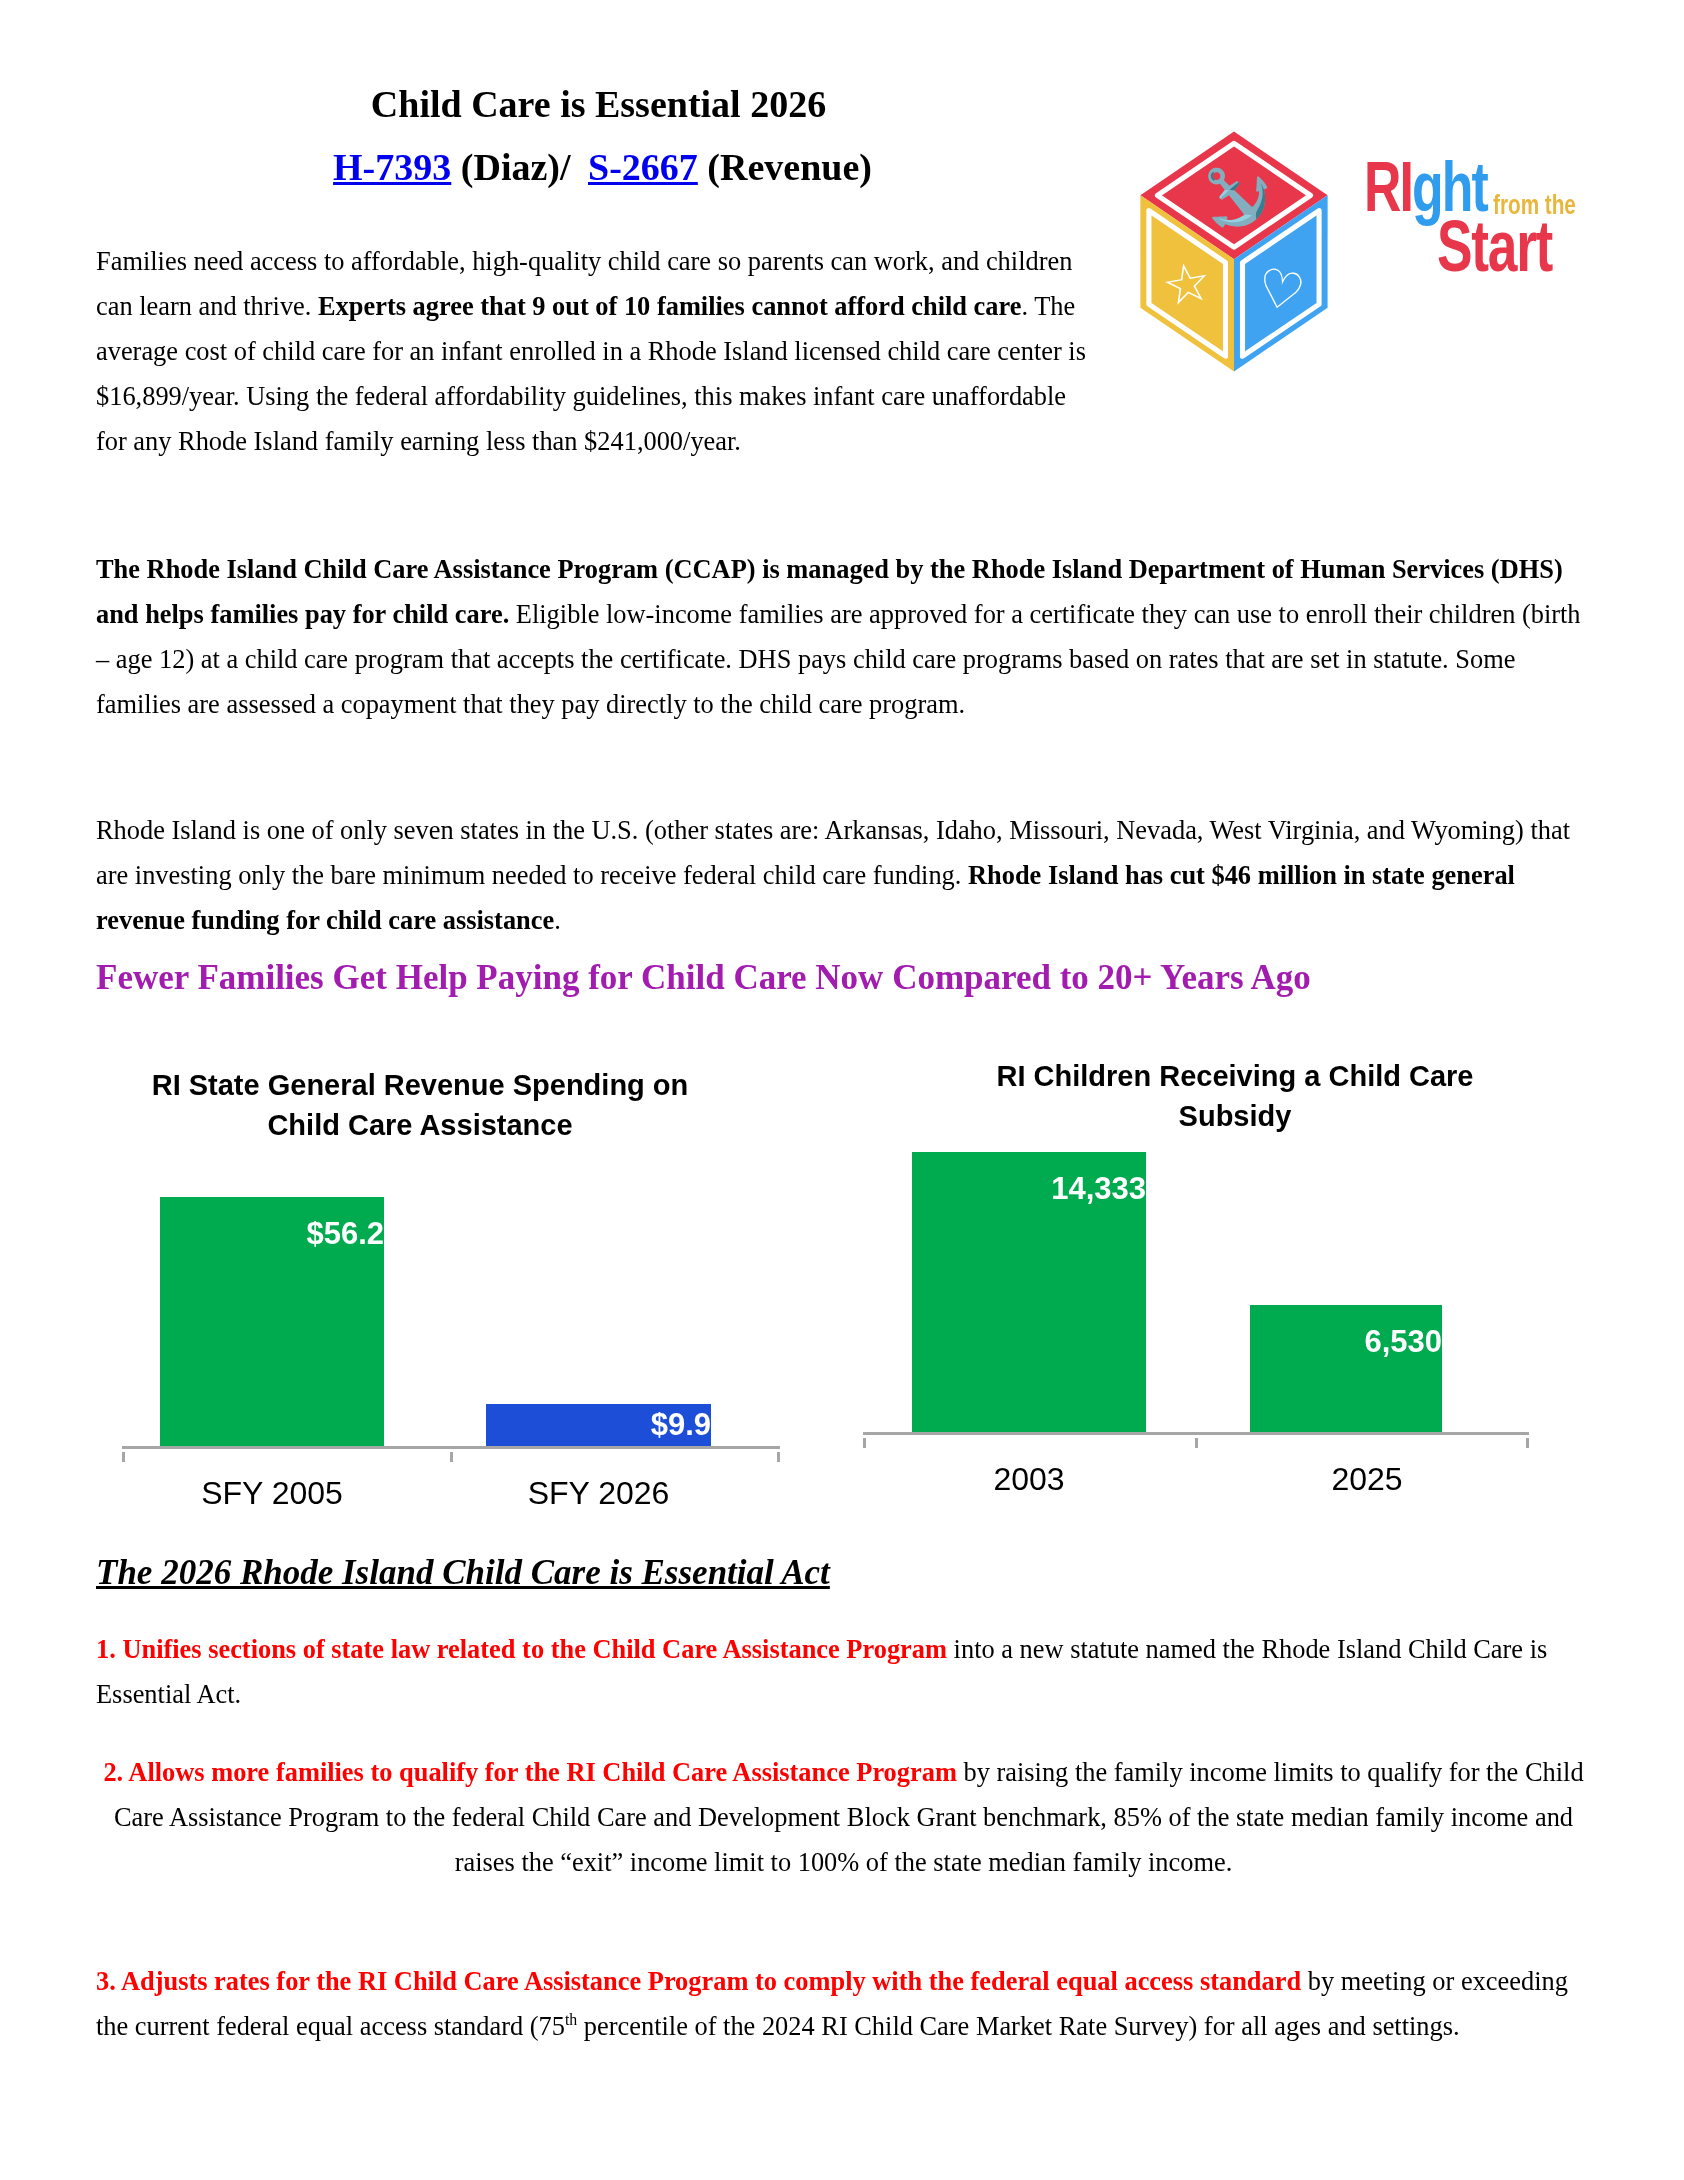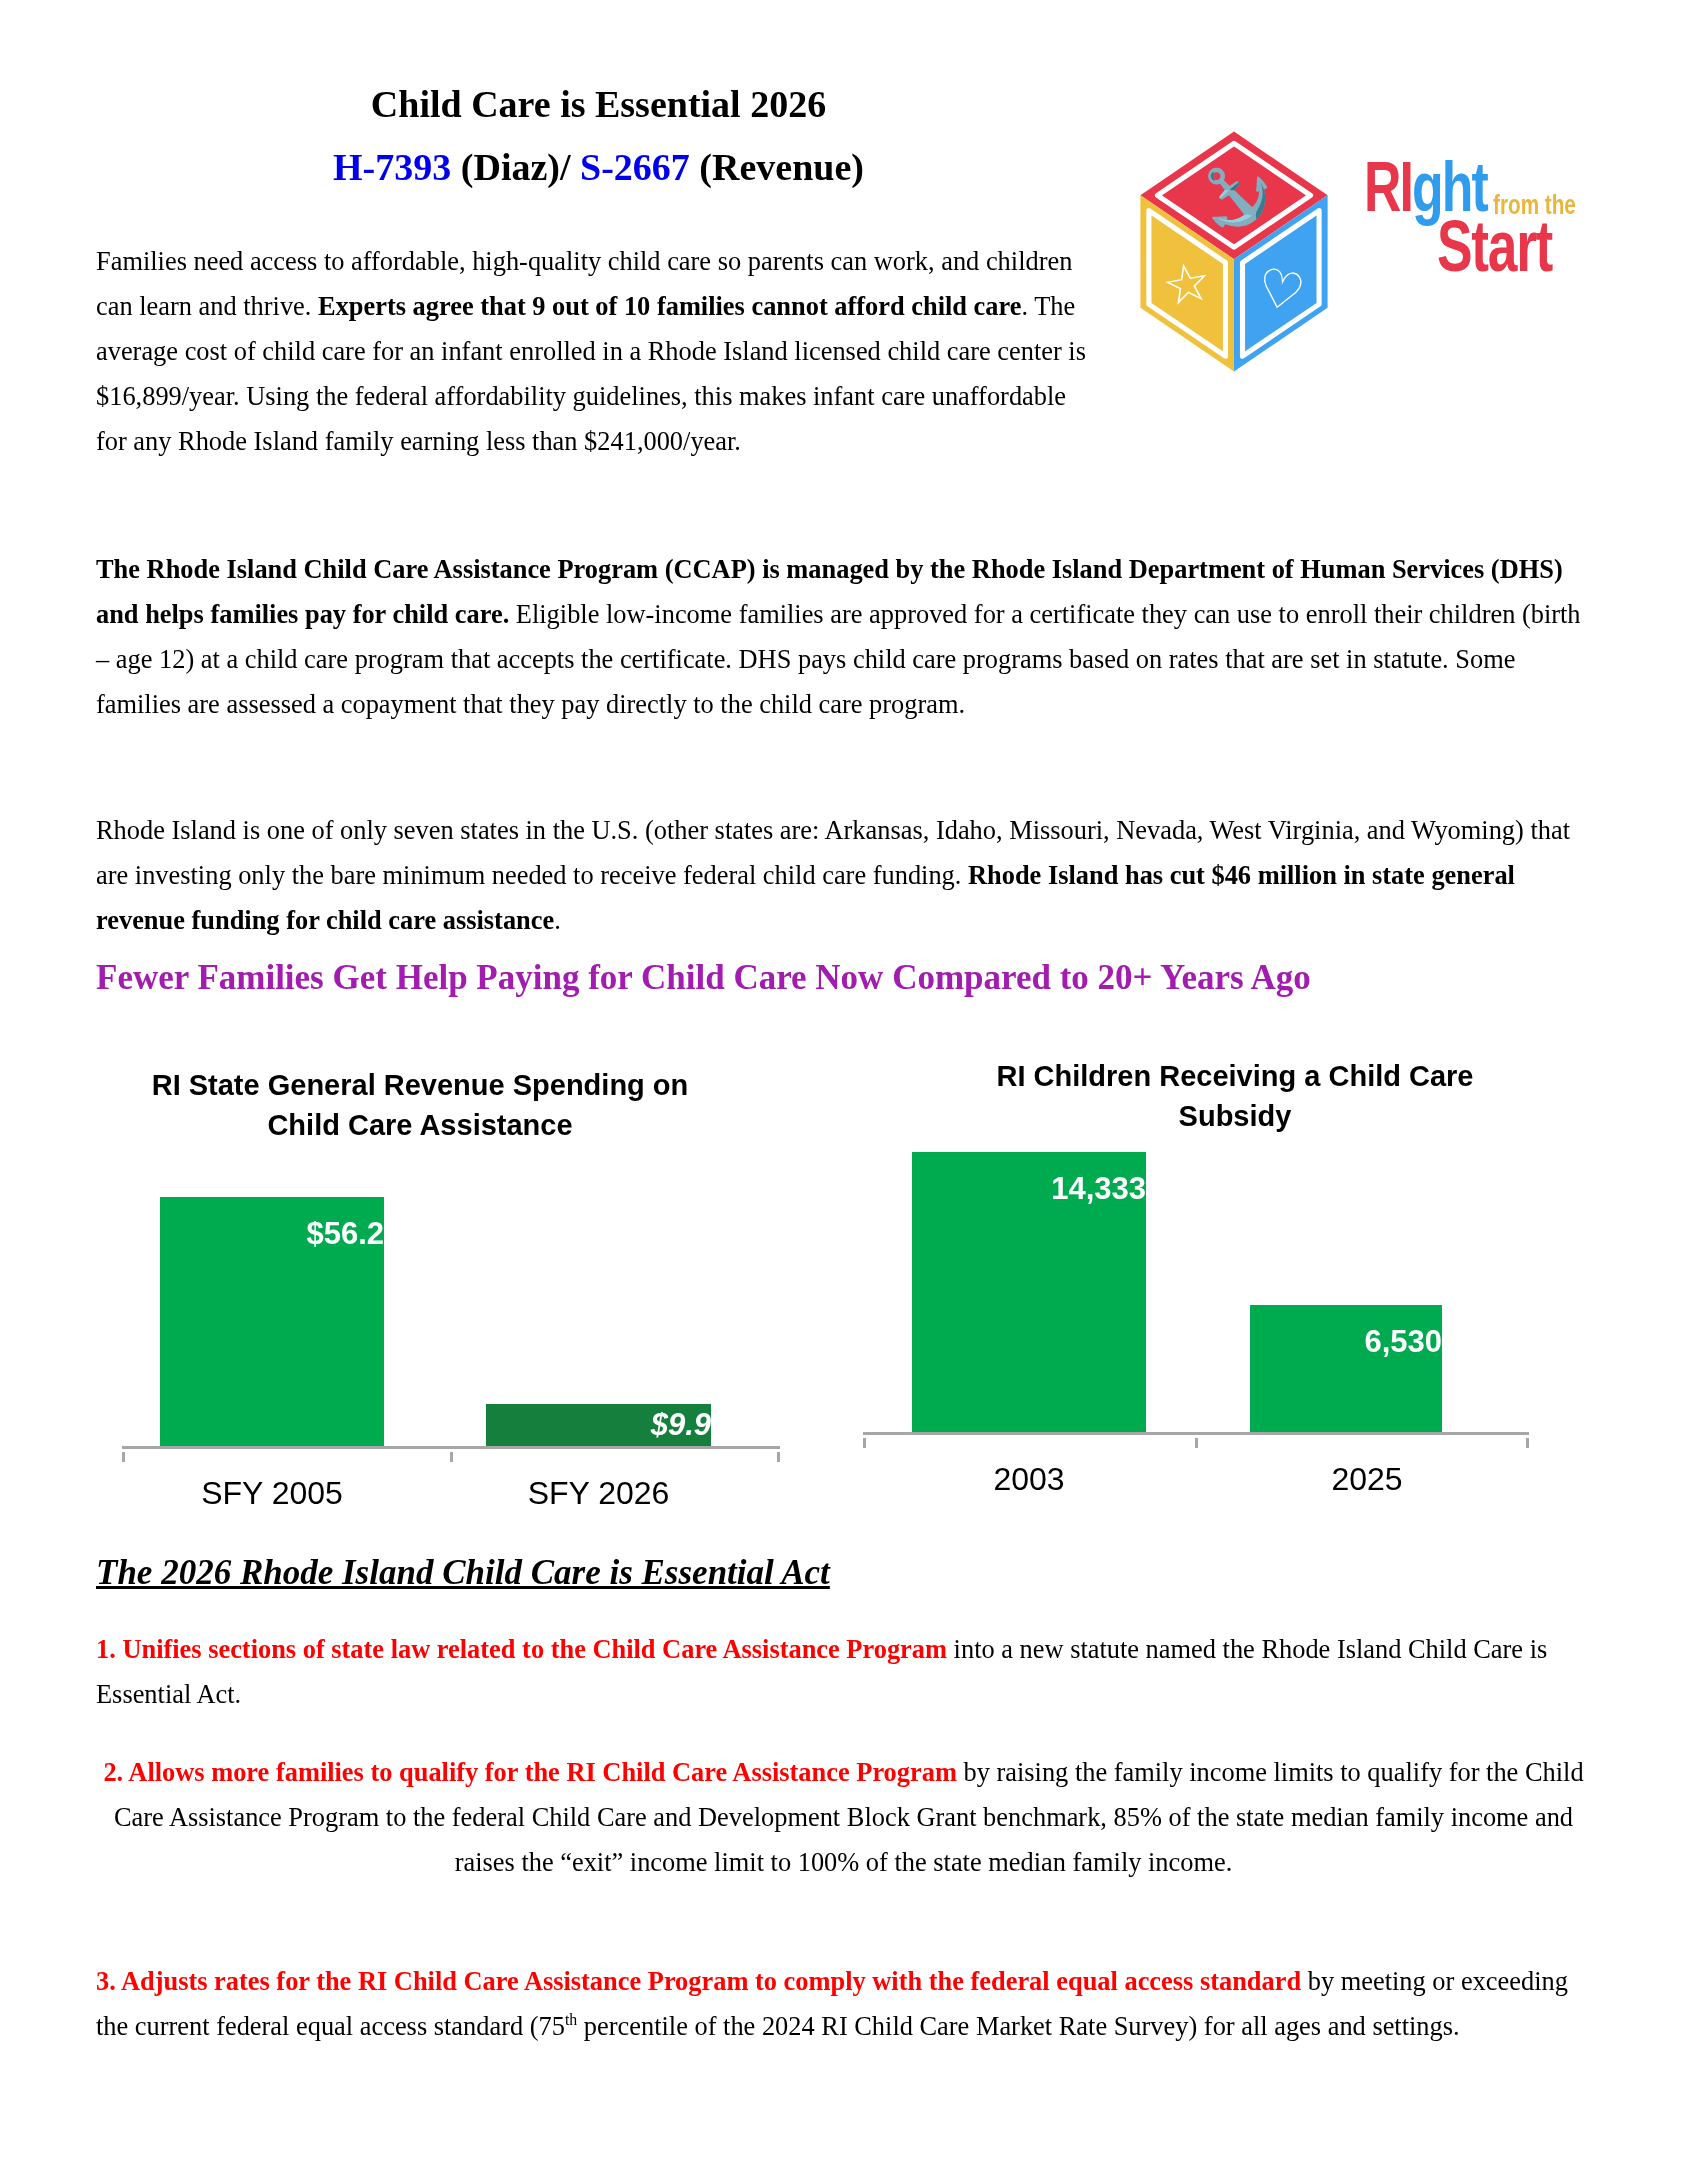--- a/index.html
+++ b/index.html
@@ -4,21 +4,21 @@
 <title>Child Care is Essential 2026</title>
 <style>
   html,body{margin:0;padding:0;background:#ffffff;}
   body{width:1685px;height:2181px;overflow:hidden;}
   .page{position:relative;width:1685px;height:2181px;background:#fff;
         font-family:"Liberation Serif",serif;color:#000;}
 
   
   .title-block{position:absolute;left:96px;top:73px;width:1005px;
                text-align:center;font-weight:bold;font-size:38px;line-height:63px;}
-  .seg-link{font-weight:bold;color:#0000EE;}
+  .seg-link{font-weight:bold;color:#0000EE;text-decoration:underline;margin-left:8px;}
   .seg-b{font-weight:bold;}
   .seg-br{font-weight:bold;color:#FF0000;}
   .seg-n{font-weight:normal;}
   .seg-sup{vertical-align:super;font-size:0.6em;line-height:0;}
 
   
   .logo{position:absolute;left:1137px;top:128px;width:464px;height:247px;}
   .logo svg{position:absolute;left:0;top:0;}
   .logo-line1{position:absolute;left:227px;top:24px;display:flex;align-items:flex-end;
               font-family:"Liberation Sans",sans-serif;font-weight:bold;
@@ -124,21 +124,21 @@
 
   <div class="para" id="p-seven"><span class="seg-n">Rhode Island is one of only seven states in the U.S. (other states are: Arkansas, Idaho, Missouri, Nevada, West Virginia, and Wyoming) that are investing only the bare minimum needed to receive federal child care funding. </span><span class="seg-b">Rhode Island has cut $46 million in state general revenue funding for child care assistance</span><span class="seg-n">.</span></div>
 
   <div class="red-heading">Fewer Families Get Help Paying for Child Care Now Compared to 20+ Years Ago</div>
 
   <div class="chart-title" id="c0-title">RI State General Revenue Spending on Child Care Assistance</div>
   <div>
     <div class="bar" id="c0-bar0" style="height: 251px; background: rgb(0, 171, 80);">
       <span class="bar-label">$56.2</span>
     </div>
-    <div class="bar small-bar" id="c0-bar1" style="height: 44px; background: #15803d; font-style: italic;">
+    <div class="bar small-bar" id="c0-bar1" style="height: 44px; background: #1d4ed8;">
       <span class="bar-label">$9.9</span>
     </div>
     <div class="x-axis" id="axis0">
       <span class="tick t-left"></span>
       <span class="tick t-mid"></span>
       <span class="tick t-right"></span>
     </div>
     <div class="cat-label" id="c0-cat0">SFY 2005</div>
     <div class="cat-label" id="c0-cat1">SFY 2026</div>
   </div>

